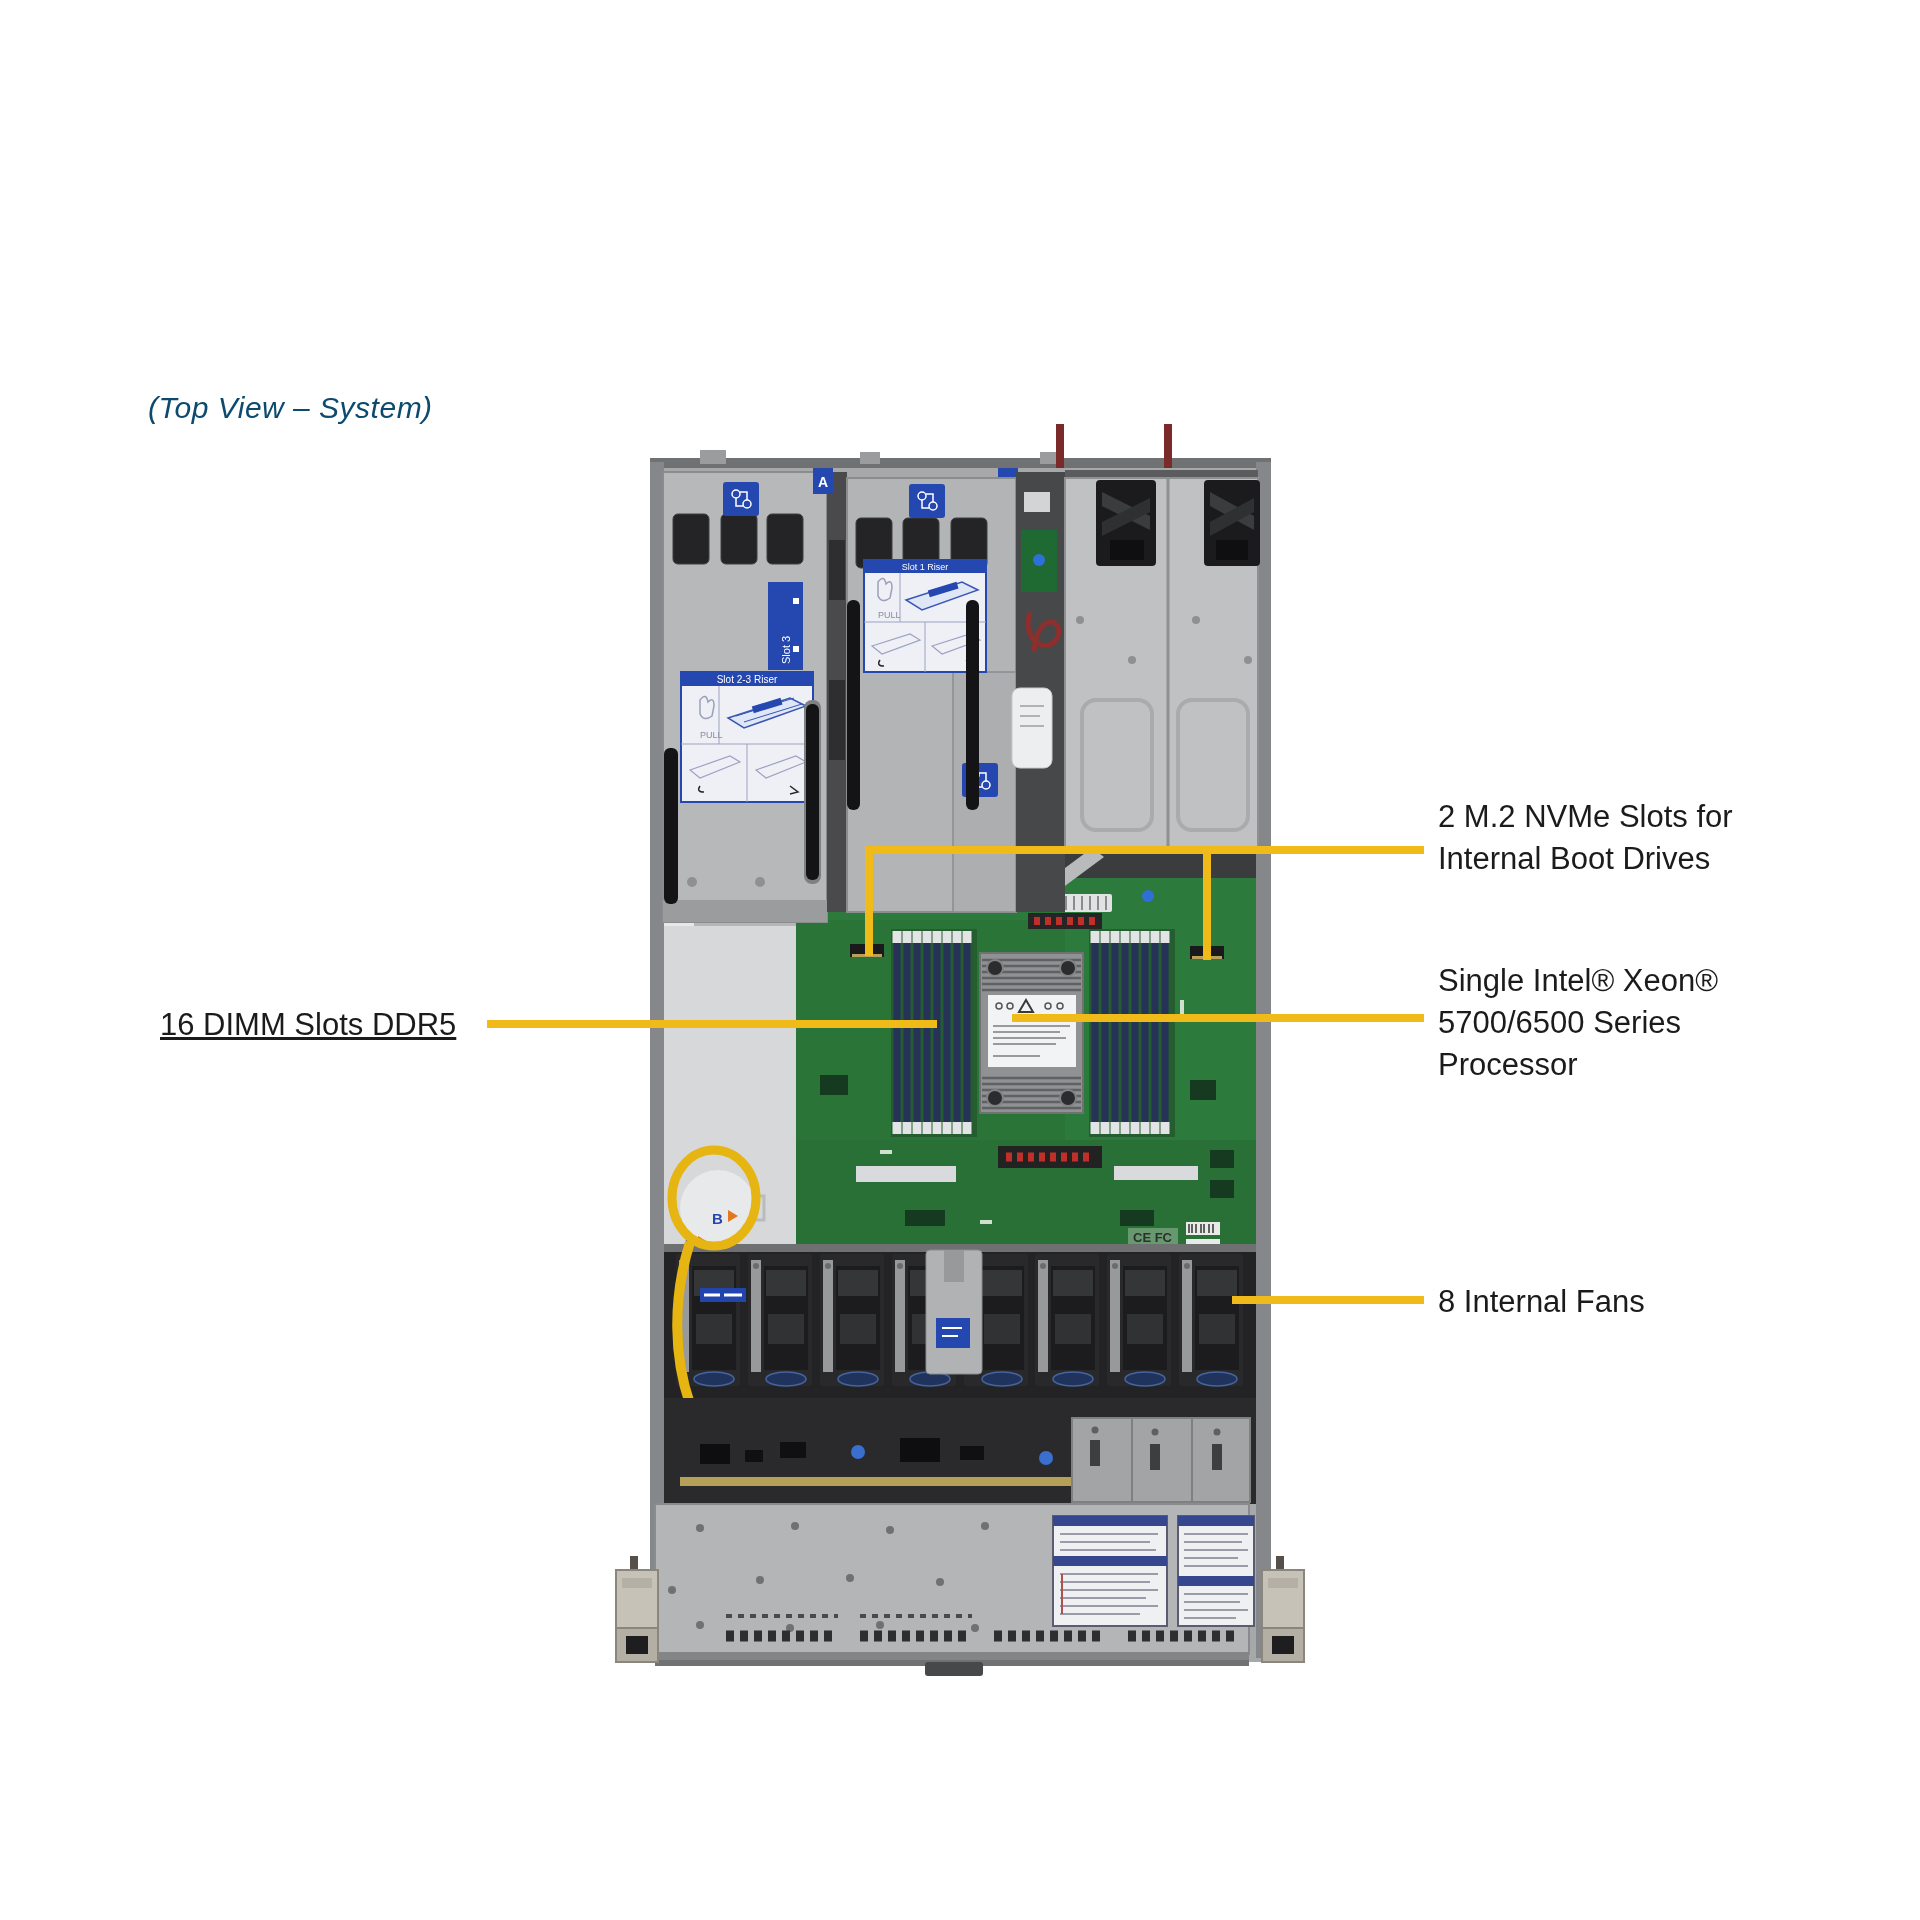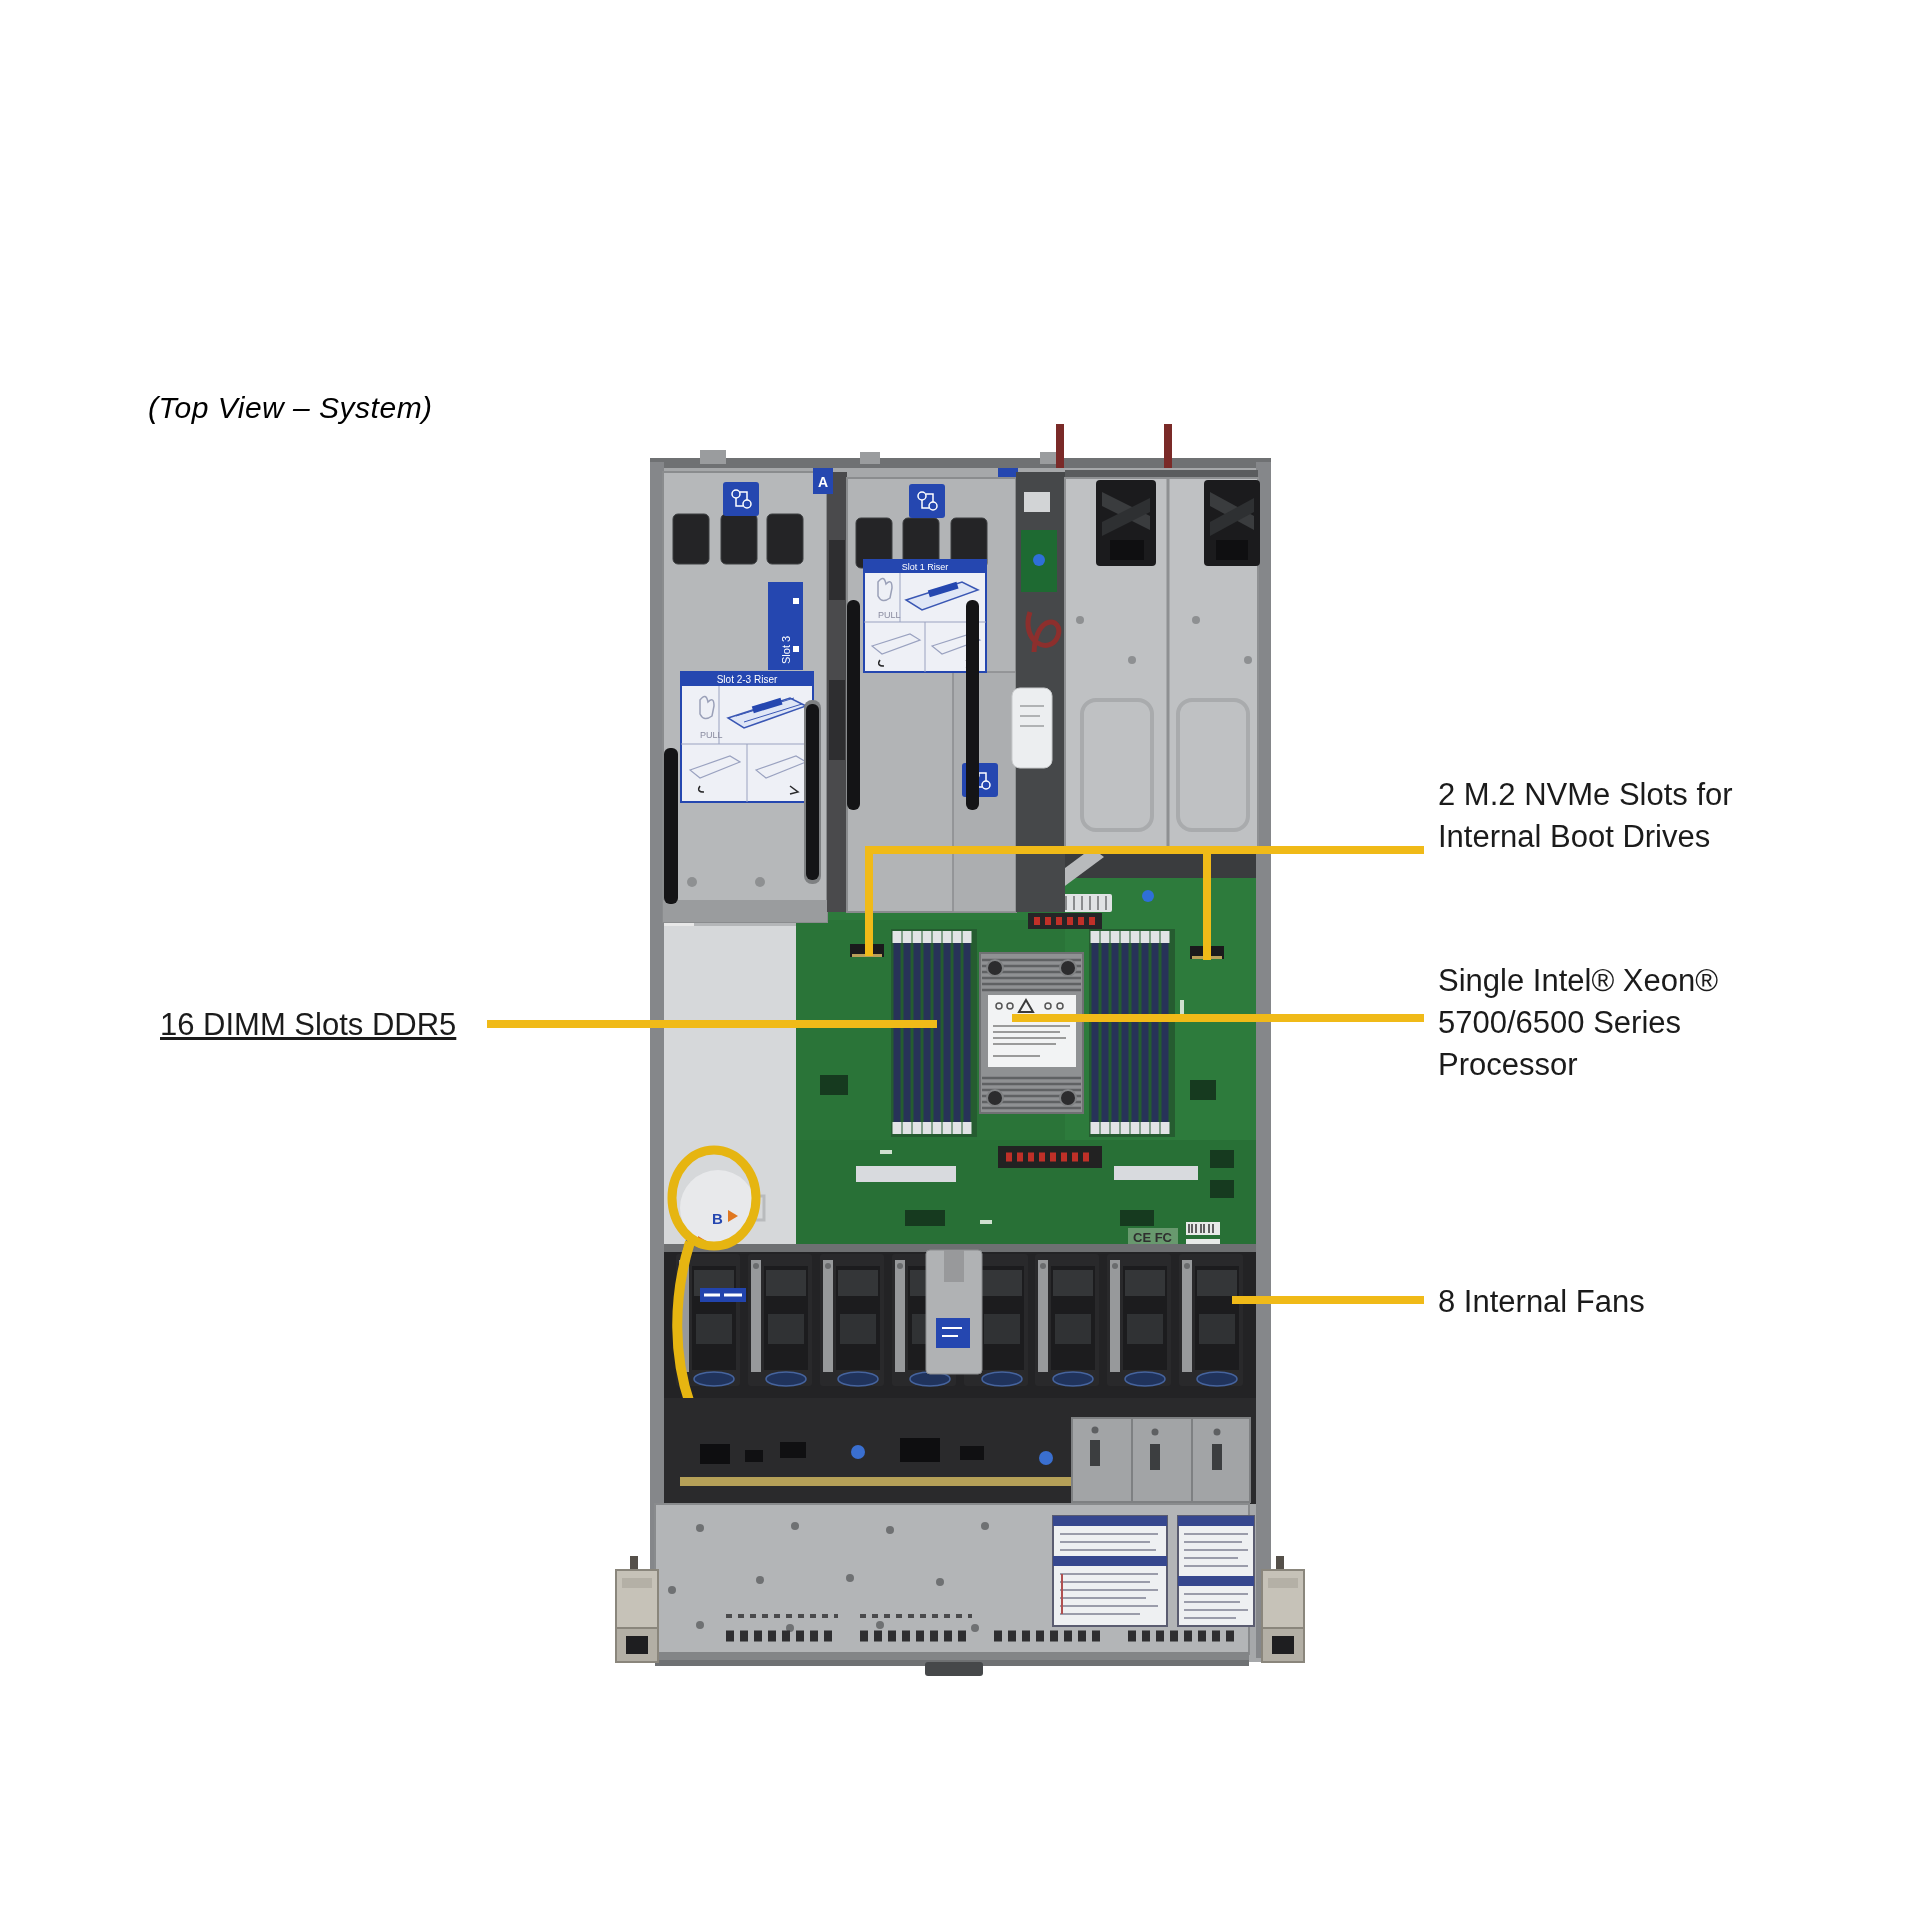--- a/index.html
+++ b/index.html
@@ -2,23 +2,23 @@
 <html><head>
 <meta charset="utf-8">
 <style>
   html,body{margin:0;padding:0;background:#ffffff;}
   body{width:1920px;height:1920px;position:relative;overflow:hidden;
        font-family:"Liberation Sans", sans-serif;}
   #art{position:absolute;left:0;top:0;}
   .callout-label{position:absolute;font-size:31px;line-height:42px;color:#1b1b1b;
        white-space:pre-line;letter-spacing:0px;}
   #page-title{position:absolute;left:148px;top:391px;font-size:30px;font-style:italic;
-       color:#000000;letter-spacing:0.5px;}
+       color:#0c4a6e;letter-spacing:0.5px;}
   #label-dimm{left:160px;top:1004px;width:300px;text-decoration:underline;}
-  #label-m2{left:1438px;top:774px;}
+  #label-m2{left:1438px;top:796px;}
   #label-cpu{left:1438px;top:960px;}
   #label-fans{left:1438px;top:1281px;}
   svg text{font-family:"Liberation Sans", sans-serif;}
 </style>
 </head>
 <body>
 
 <svg id="art" width="1920" height="1920" viewBox="0 0 1920 1920">
 
   <defs>

